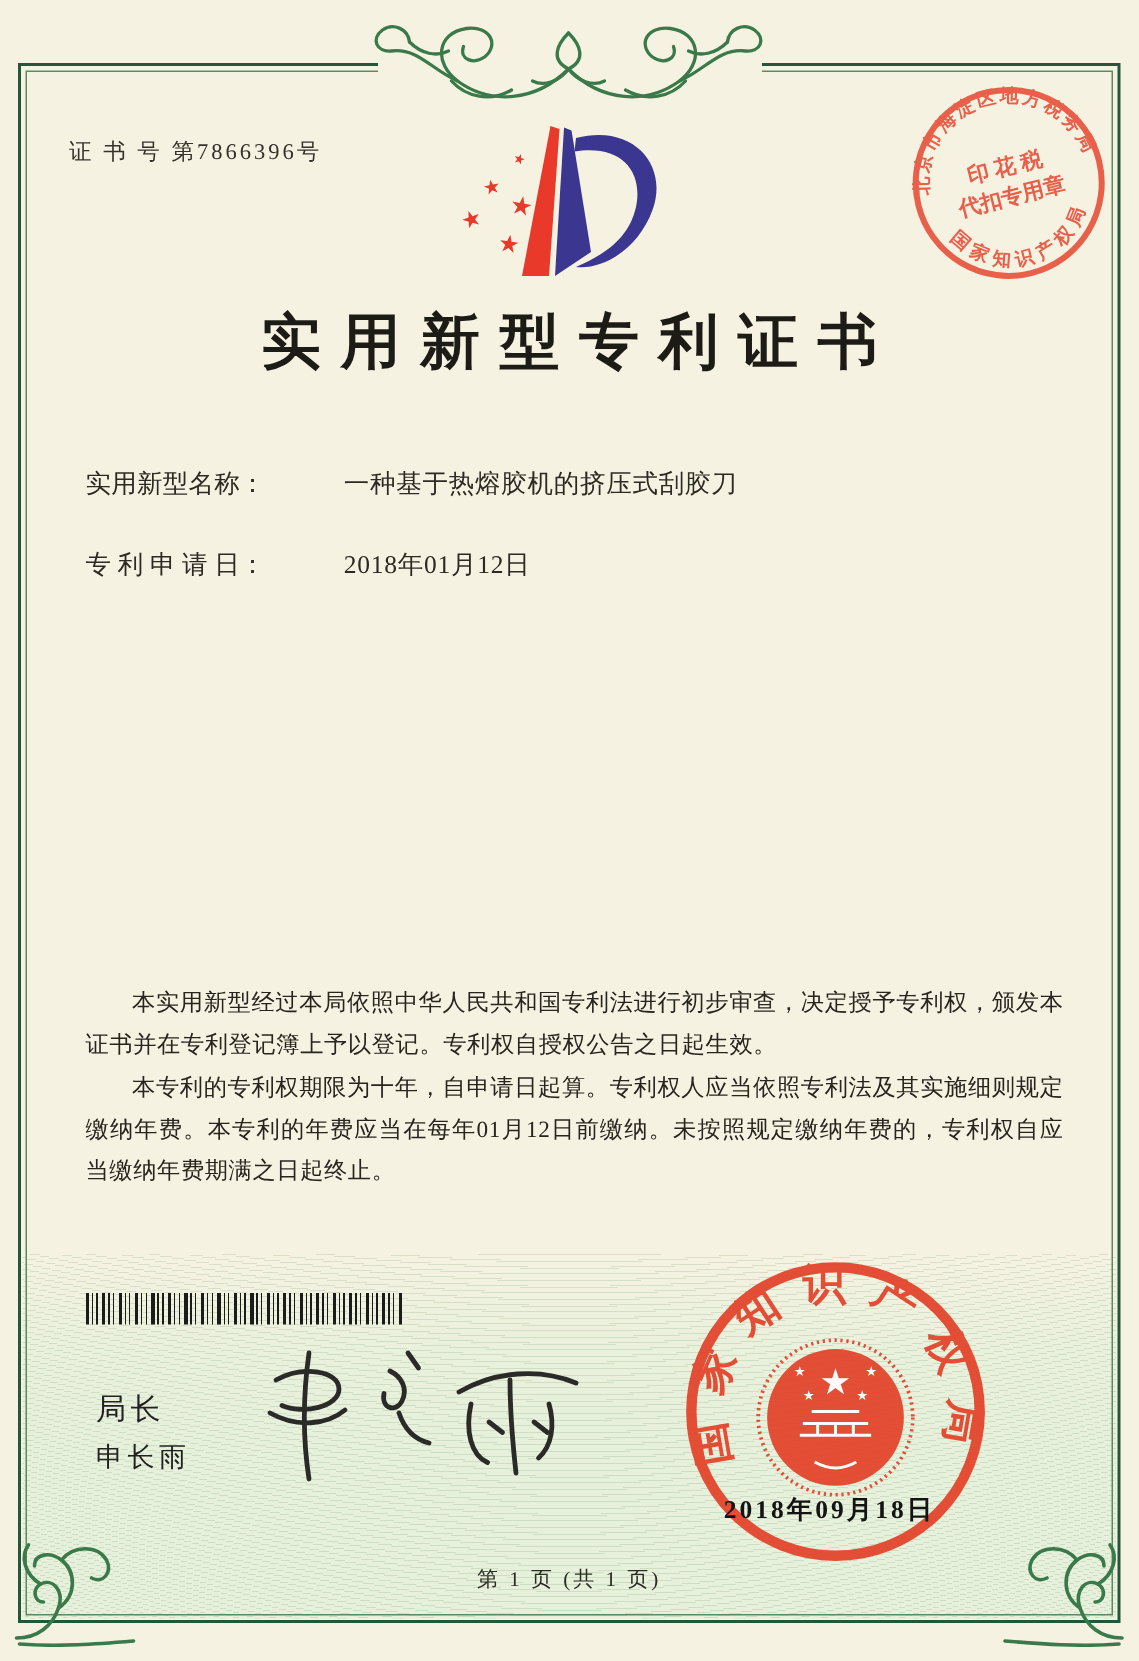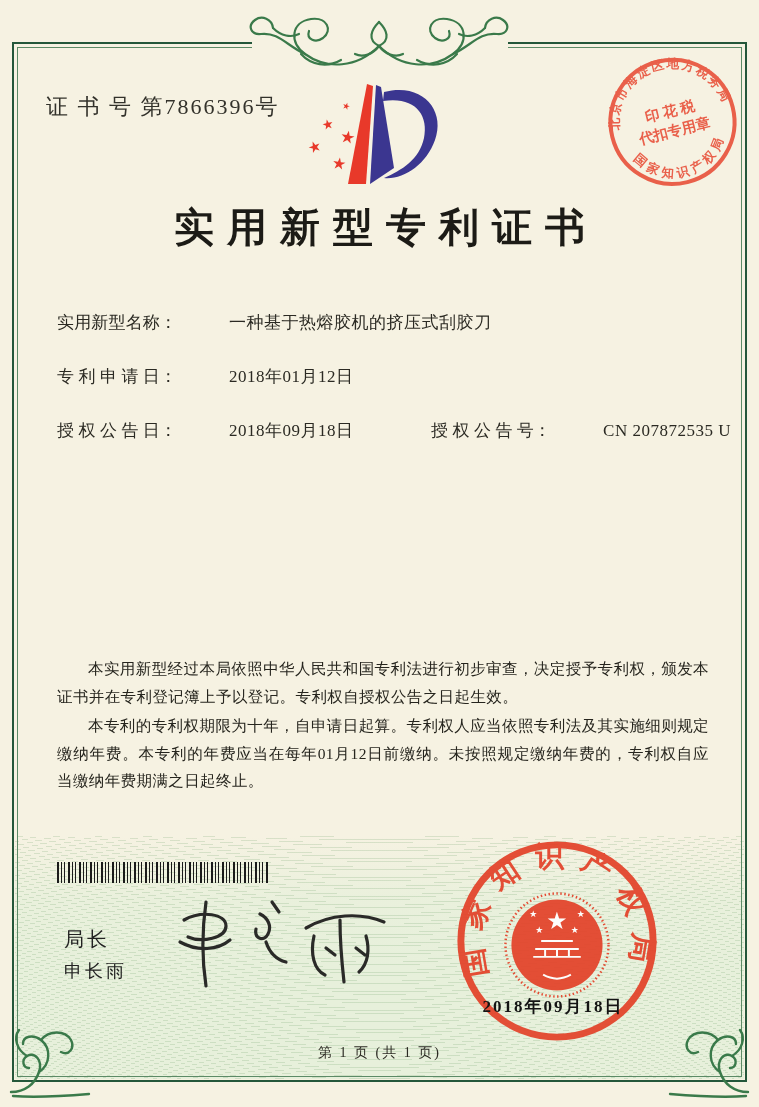--- a/index.html
+++ b/index.html
@@ -15,21 +15,21 @@
   .corner-orn.left{left:3px;}
   .corner-orn.right{right:3px;transform:scaleX(-1);}
 
   
   .band{position:absolute;left:15px;right:15px;top:836px;bottom:28px;
         background:
           repeating-radial-gradient(140% 95% at 50% 165%, rgba(110,160,105,0.22) 0 1.2px, rgba(0,0,0,0) 1.2px 7px),
           linear-gradient(to bottom, rgba(231,240,219,0) 0px, rgba(231,240,219,0.85) 65px, #e7f0db 130px);}
 
   
-  .cert-no{position:absolute;left:46px;top:92px;font-size:22px;letter-spacing:2px;color:#33322b;}
+  .cert-no{position:absolute;left:46px;top:92px;font-size:15px;letter-spacing:2px;color:#33322b;}
   .logo{position:absolute;left:288px;top:72px;width:180px;height:135px;}
   .logo .star{position:absolute;color:#e8392a;line-height:1;}
   .title{position:absolute;left:0;right:0;top:200px;text-align:center;
          font-size:40px;font-weight:700;letter-spacing:13px;padding-left:13px;color:#1c1b16;}
 
   
   .fields{position:absolute;left:57px;right:50px;top:310px;font-size:17px;}
   .frow{margin-bottom:29px;line-height:25px;position:relative;}
   .frow.addr{margin-bottom:7px;}
   .flabel{display:inline-block;width:6.05em;text-align:justify;text-align-last:justify;vertical-align:top;}
@@ -128,28 +128,20 @@
 <div class="title">实用新型专利证书</div>
 
 <div class="fields">
   <div class="frow">
     <span class="flabel">实用新型名称</span><span class="fsep">：</span>
     <span class="fvalue">一种基于热熔胶机的挤压式刮胶刀</span>
   </div>
   <div class="frow">
     <span class="flabel">专利申请日</span><span class="fsep">：</span>
     <span class="fvalue">2018年01月12日</span>
-  </div>
-  <div class="frow">
-    <span class="flabel">授权公告日</span><span class="fsep">：</span>
-    <span class="fvalue">2018年09月18日</span>
-    <span class="grant-right">
-      <span class="flabel">授权公告号</span><span class="fsep">：</span>
-      <span class="fvalue">CN 207872535 U</span>
-    </span>
   </div>
 </div>
 
 <div class="paras">
   <p>本实用新型经过本局依照中华人民共和国专利法进行初步审查，决定授予专利权，颁发本证书并在专利登记簿上予以登记。专利权自授权公告之日起生效。</p>
   <p>本专利的专利权期限为十年，自申请日起算。专利权人应当依照专利法及其实施细则规定缴纳年费。本专利的年费应当在每年01月12日前缴纳。未按照规定缴纳年费的，专利权自应当缴纳年费期满之日起终止。</p>
 </div>
 
 <div class="barcode"></div>
 

